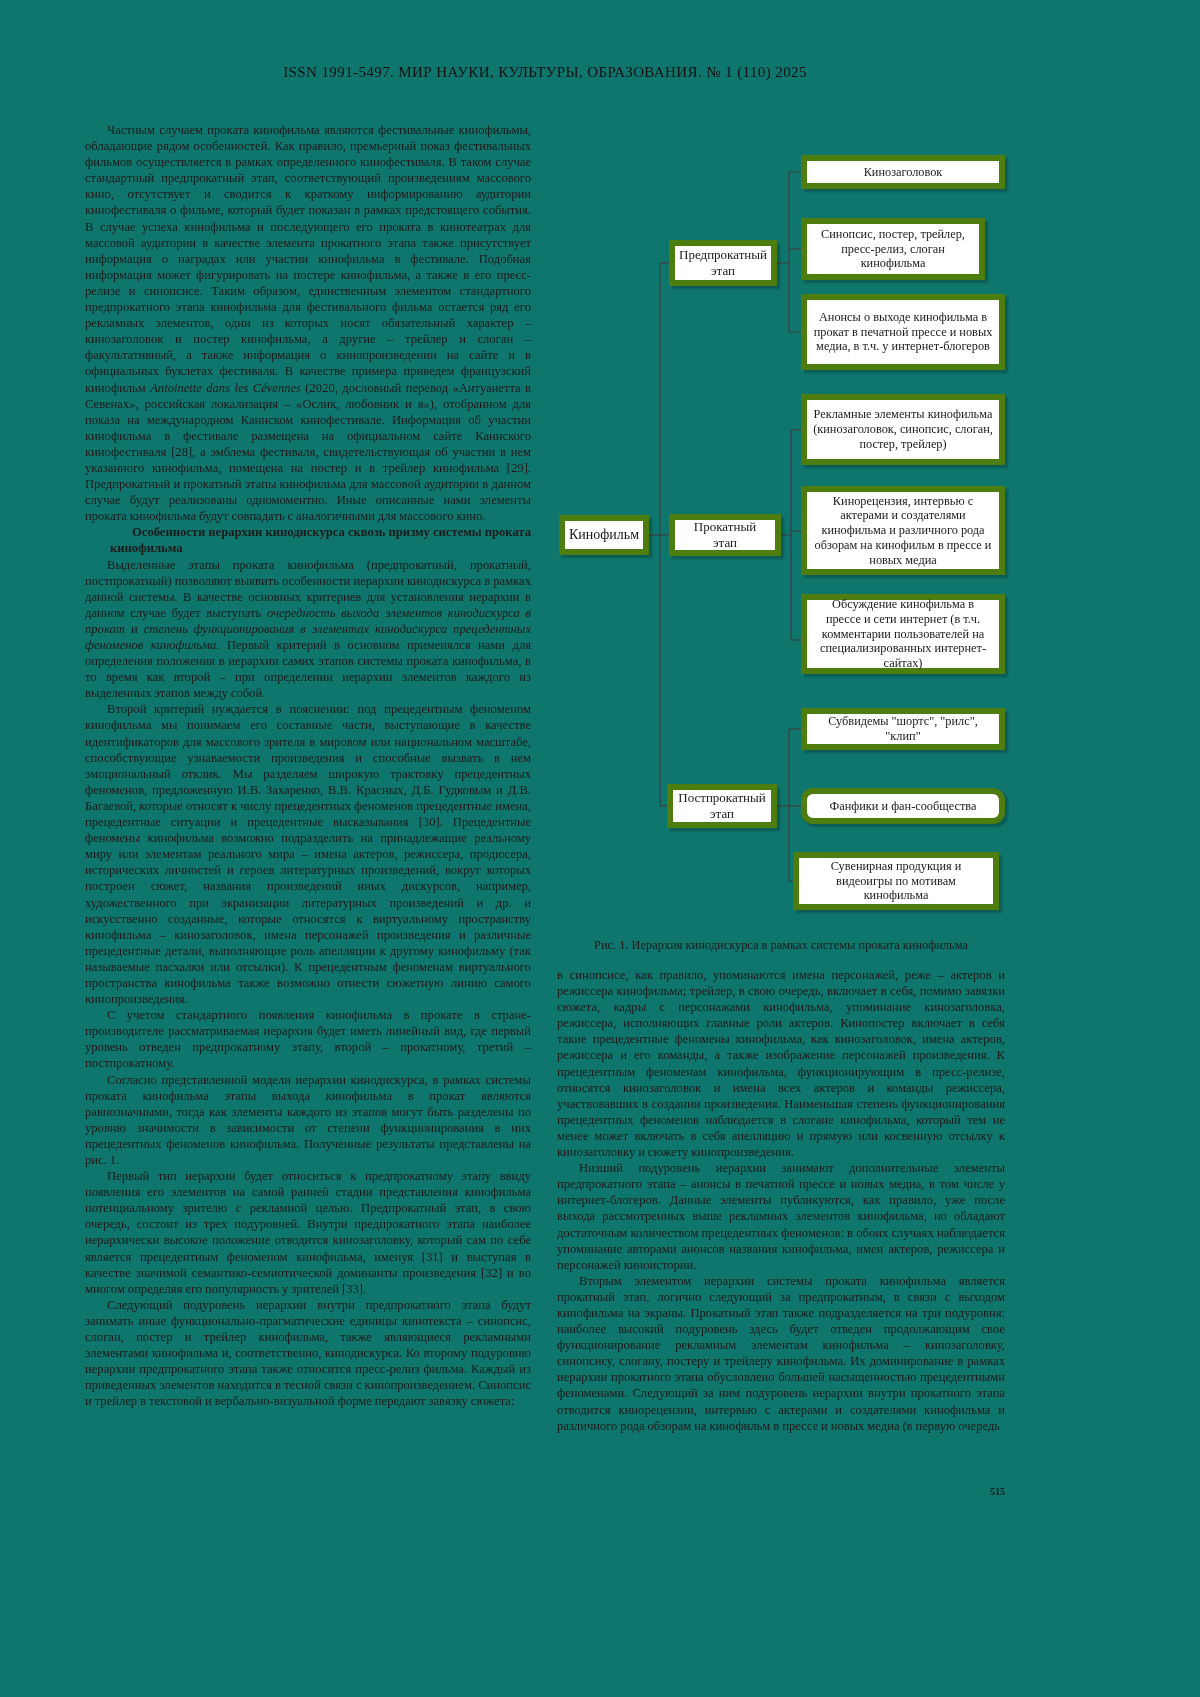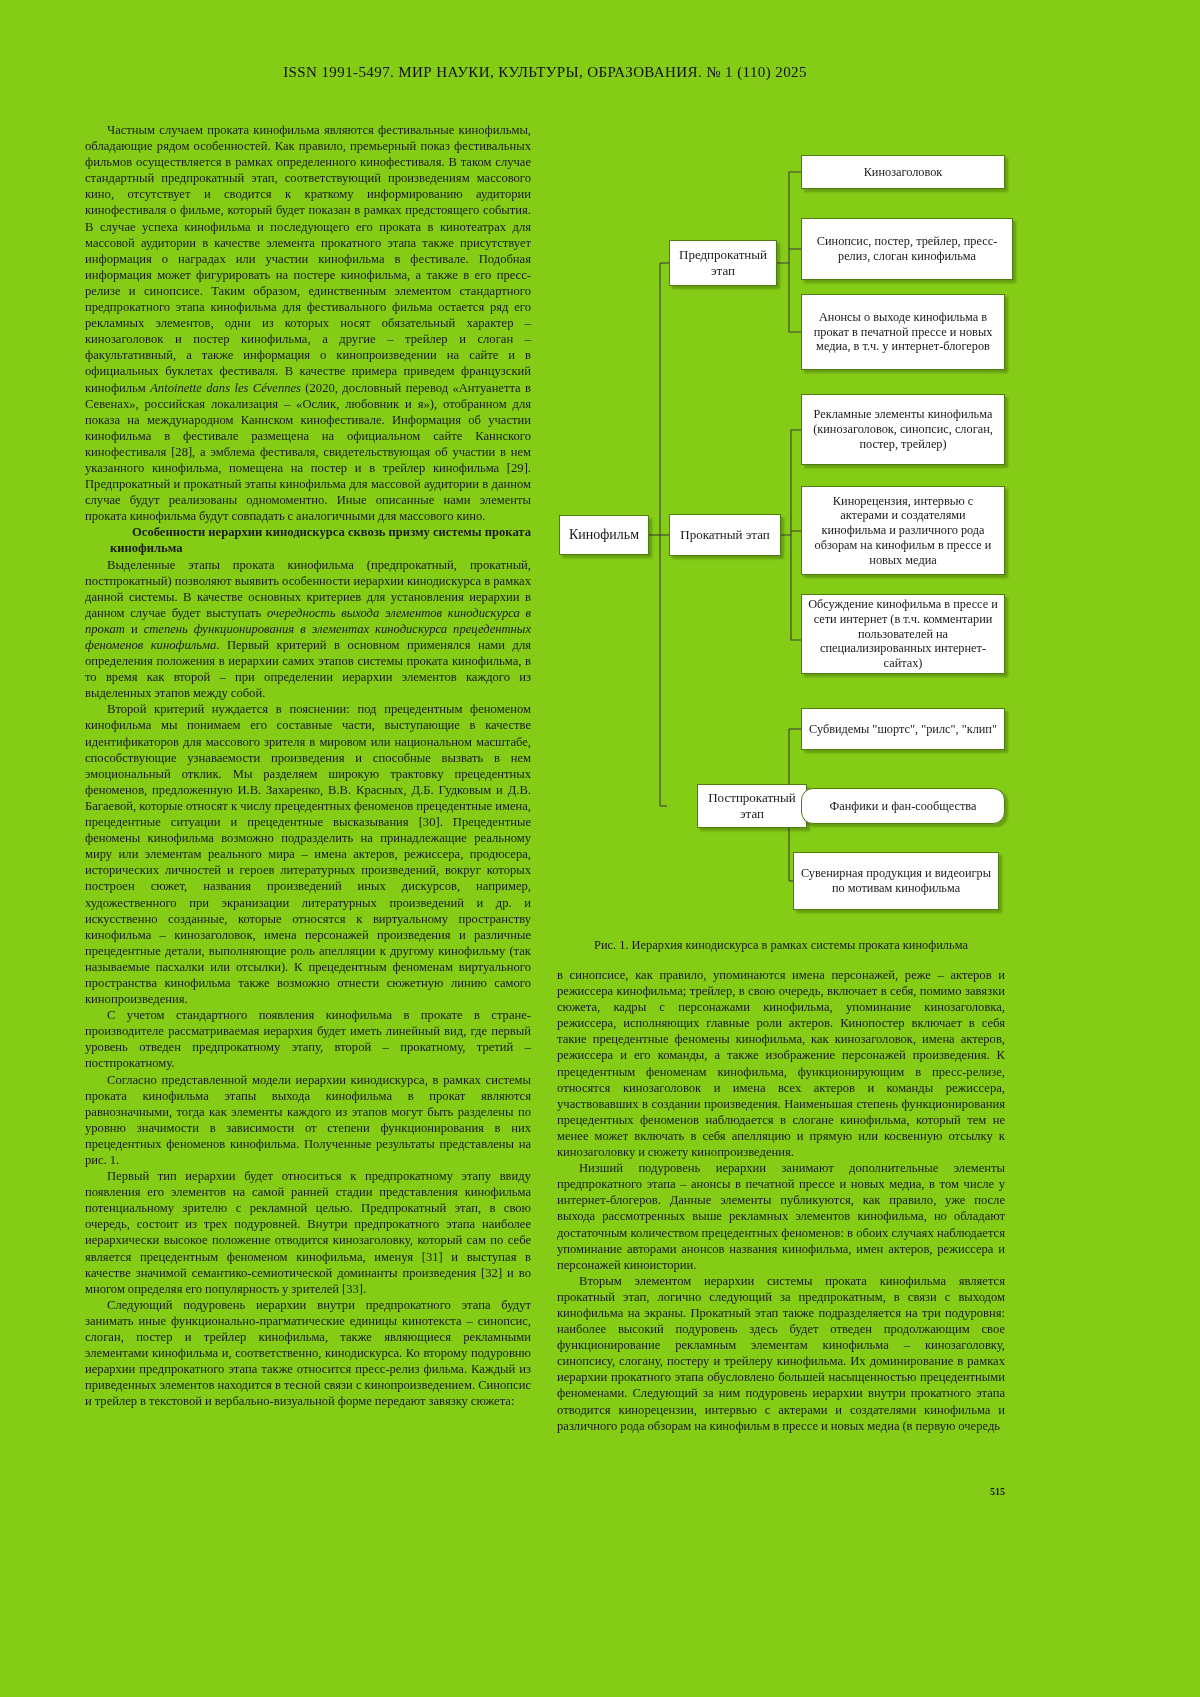--- a/index.html
+++ b/index.html
@@ -1,38 +1,38 @@
 <!DOCTYPE html>
 <html lang="ru"><head>
 <meta charset="utf-8">
 <style>
   html, body { margin:0; padding:0; background:#ffffff; }
   .page {
-    position:relative; width:1200px; height:1697px; background:#84cc16;
+    position:relative; width:1200px; height:1697px; background:#0f766e;
     font-family:"Liberation Serif", serif; color:#1a1a1a; overflow:hidden;
   }
   .header {
     position:absolute; top:64px; left:85px; width:920px;
     text-align:center; font-size:15px; letter-spacing:0.4px; color:#111;
   }
   .col { position:absolute; top:122px; }
   .col-left  { left:85px;  width:446px; }
   .col-right { left:557px; width:448px; }
   .col p {
     margin:0; text-align:justify; font-size:12.6px; line-height:16.1px;
     text-indent:22px; word-spacing:-0.2px;
   }
   .col p.noindent { text-indent:0; }
   .col p.heading { font-weight:bold;margin-left:25px; }
   
   .figure { position:relative; width:452px; height:800px; }
   .connectors { position:absolute; left:0; top:0; width:452px; height:800px; }
   .dnode {
     position:absolute; box-sizing:border-box;
-    border:1px solid #4d7c0f; background:#ffffff;
+    border:6px solid #4d7c0f; background:#ffffff;
     display:flex; align-items:center; justify-content:center;
     text-align:center; padding:3px 6px;
     font-size:12.3px; line-height:1.2;
     box-shadow:2.5px 2.5px 2px rgba(0,0,0,0.22);
   }
   .dnode.root  { font-size:14px; }
   .dnode.stage { font-size:13px; }
   .caption { text-align:center; font-size:12.4px; margin:16px 0 14px 0; }
   .pagenum {
     position:absolute; top:1486px; right:195px;
@@ -76,24 +76,24 @@
           <polyline points="232,607 232,759"></polyline>
           <polyline points="232,607 244,607"></polyline>
           <polyline points="232,759 244,759"></polyline>
         </g>
       </svg>
 
       <div class="dnode root" style="left:2px;   top:393px; width:90px;  height:40px;">Кинофильм</div>
 
       <div class="dnode stage" style="left:112px; top:118px; width:108px; height:46px;">Предпрокатный этап</div>
       <div class="dnode stage" style="left:112px; top:392px; width:112px; height:42px;">Прокатный этап</div>
-      <div class="dnode stage" style="left:110px; top:662px; width:110px; height:44px;margin-left:30px;">Постпрокатный этап</div>
+      <div class="dnode stage" style="left:110px; top:662px; width:110px; height:44px;">Постпрокатный этап</div>
 
       <div class="dnode" style="left:244px; top:33px;  width:204px; height:34px;">Кинозаголовок</div>
-      <div class="dnode" style="left:244px; top:96px;  width:212px; height:62px;text-align:center;">Синопсис, постер, трейлер, пресс-релиз, слоган кинофильма</div>
+      <div class="dnode" style="left:244px; top:96px;  width:184px; height:62px;text-align:center;">Синопсис, постер, трейлер, пресс-релиз, слоган кинофильма</div>
       <div class="dnode" style="left:244px; top:172px; width:204px; height:76px;">Анонсы о выходе кинофильма в прокат в печатной прессе и новых медиа, в т.ч. у интернет-блогеров</div>
       <div class="dnode" style="left:244px; top:272px; width:204px; height:71px;">Рекламные элементы кинофильма (кинозаголовок, синопсис, слоган, постер, трейлер)</div>
       <div class="dnode" style="left:244px; top:364px; width:204px; height:89px;">Кинорецензия, интервью с актерами и создателями кинофильма и различного рода обзорам на кинофильм в прессе и новых медиа</div>
       <div class="dnode" style="left:244px; top:472px; width:204px; height:80px;">Обсуждение кинофильма в прессе и сети интернет (в т.ч. комментарии пользователей на специализированных интернет-сайтах)</div>
       <div class="dnode" style="left:244px; top:586px; width:204px; height:42px;">Субвидемы "шортс", "рилс", "клип"</div>
       <div class="dnode" style="left:244px; top:666px; width:204px; height:36px;border-radius:12px;">Фанфики и фан-сообщества</div>
       <div class="dnode" style="left:236px; top:730px; width:206px; height:58px;">Сувенирная продукция и видеоигры по мотивам кинофильма</div>
     </div>
 
     <div class="caption">Рис. 1. Иерархия кинодискурса в рамках системы проката кинофильма</div>

